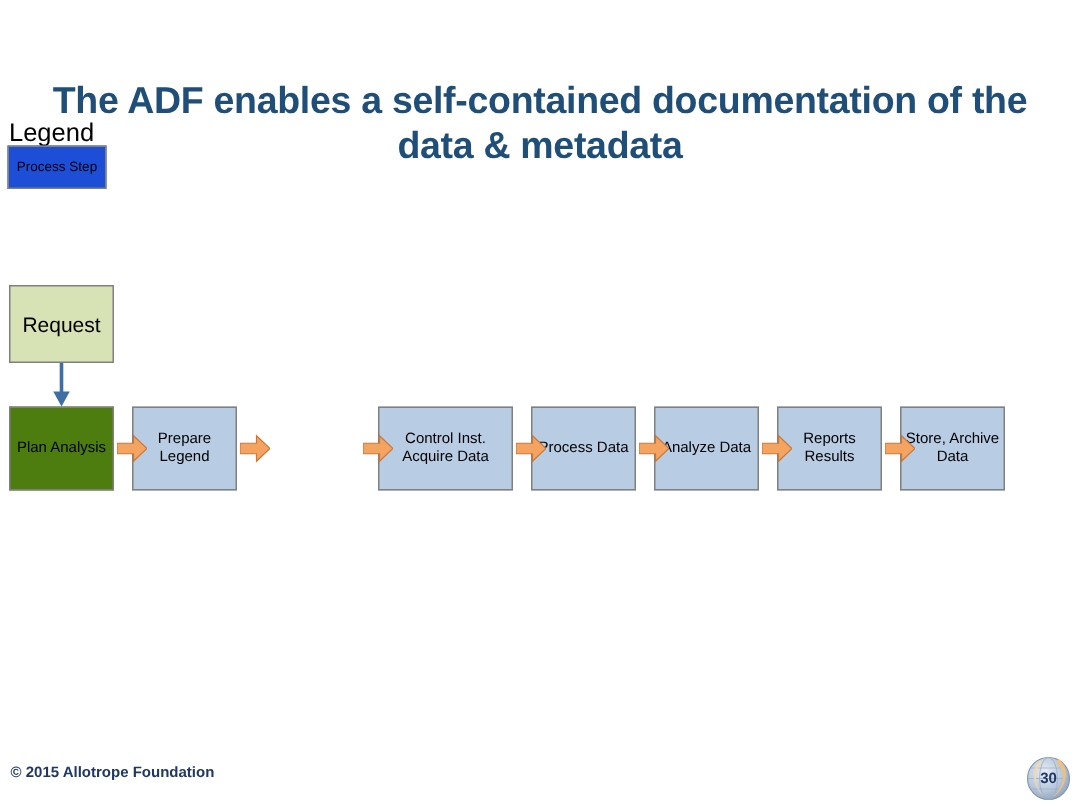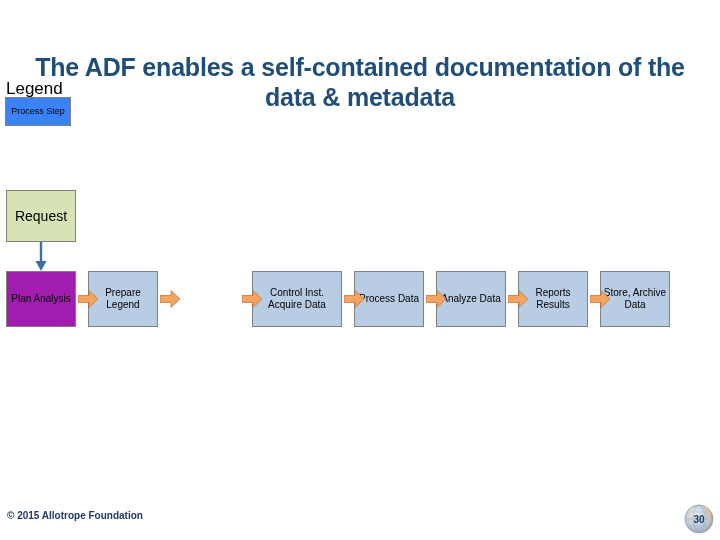--- a/index.html
+++ b/index.html
@@ -39,21 +39,21 @@
     font-size: 17px;
     color: #000000;
   }
   #legend-box {
     position: absolute;
     left: 5px;
     top: 97px;
     width: 66px;
     height: 29px;
     box-sizing: border-box;
-    background: #3b82f6;
+    background: #1d4ed8;
     border: 1px solid #808080;
     display: flex;
     align-items: center;
     justify-content: center;
     text-align: left;
     font-size: 9px;
     line-height: 11px;
     color: #000000;
   }
 
@@ -156,21 +156,21 @@
 <div id="legend-box">Process Step</div>
 
 <div id="request-box">Request</div>
 
 <svg id="request-connector" viewBox="0 0 16 30" preserveAspectRatio="none">
   <line x1="8" y1="0" x2="8" y2="21" stroke="#3d6ea5" stroke-width="2.4"></line>
   <polygon points="8,29 2.5,19 13.5,19" fill="#3d6ea5"></polygon>
 </svg>
 
 <div id="process-chain">
-    <div class="proc-box" style="left: 6px; width: 70px; background: #a21caf; border-color: rgb(128, 128, 128);">
+    <div class="proc-box" style="left: 6px; width: 70px; background: #4d7c0f; border-color: rgb(128, 128, 128);">
       <span>Plan Analysis</span>
     </div>
     <div class="proc-box" style="left: 88px; width: 70px; background: rgb(184, 204, 228); border-color: rgb(128, 128, 128);">
       <span>Prepare Legend</span>
     </div>
     <div class="proc-box" style="left: 252px; width: 90px; background: rgb(184, 204, 228); border-color: rgb(128, 128, 128);">
       <span>Control Inst. Acquire Data</span>
     </div>
     <div class="proc-box" style="left: 354px; width: 70px; background: rgb(184, 204, 228); border-color: rgb(128, 128, 128);">
       <span>Process Data</span>

